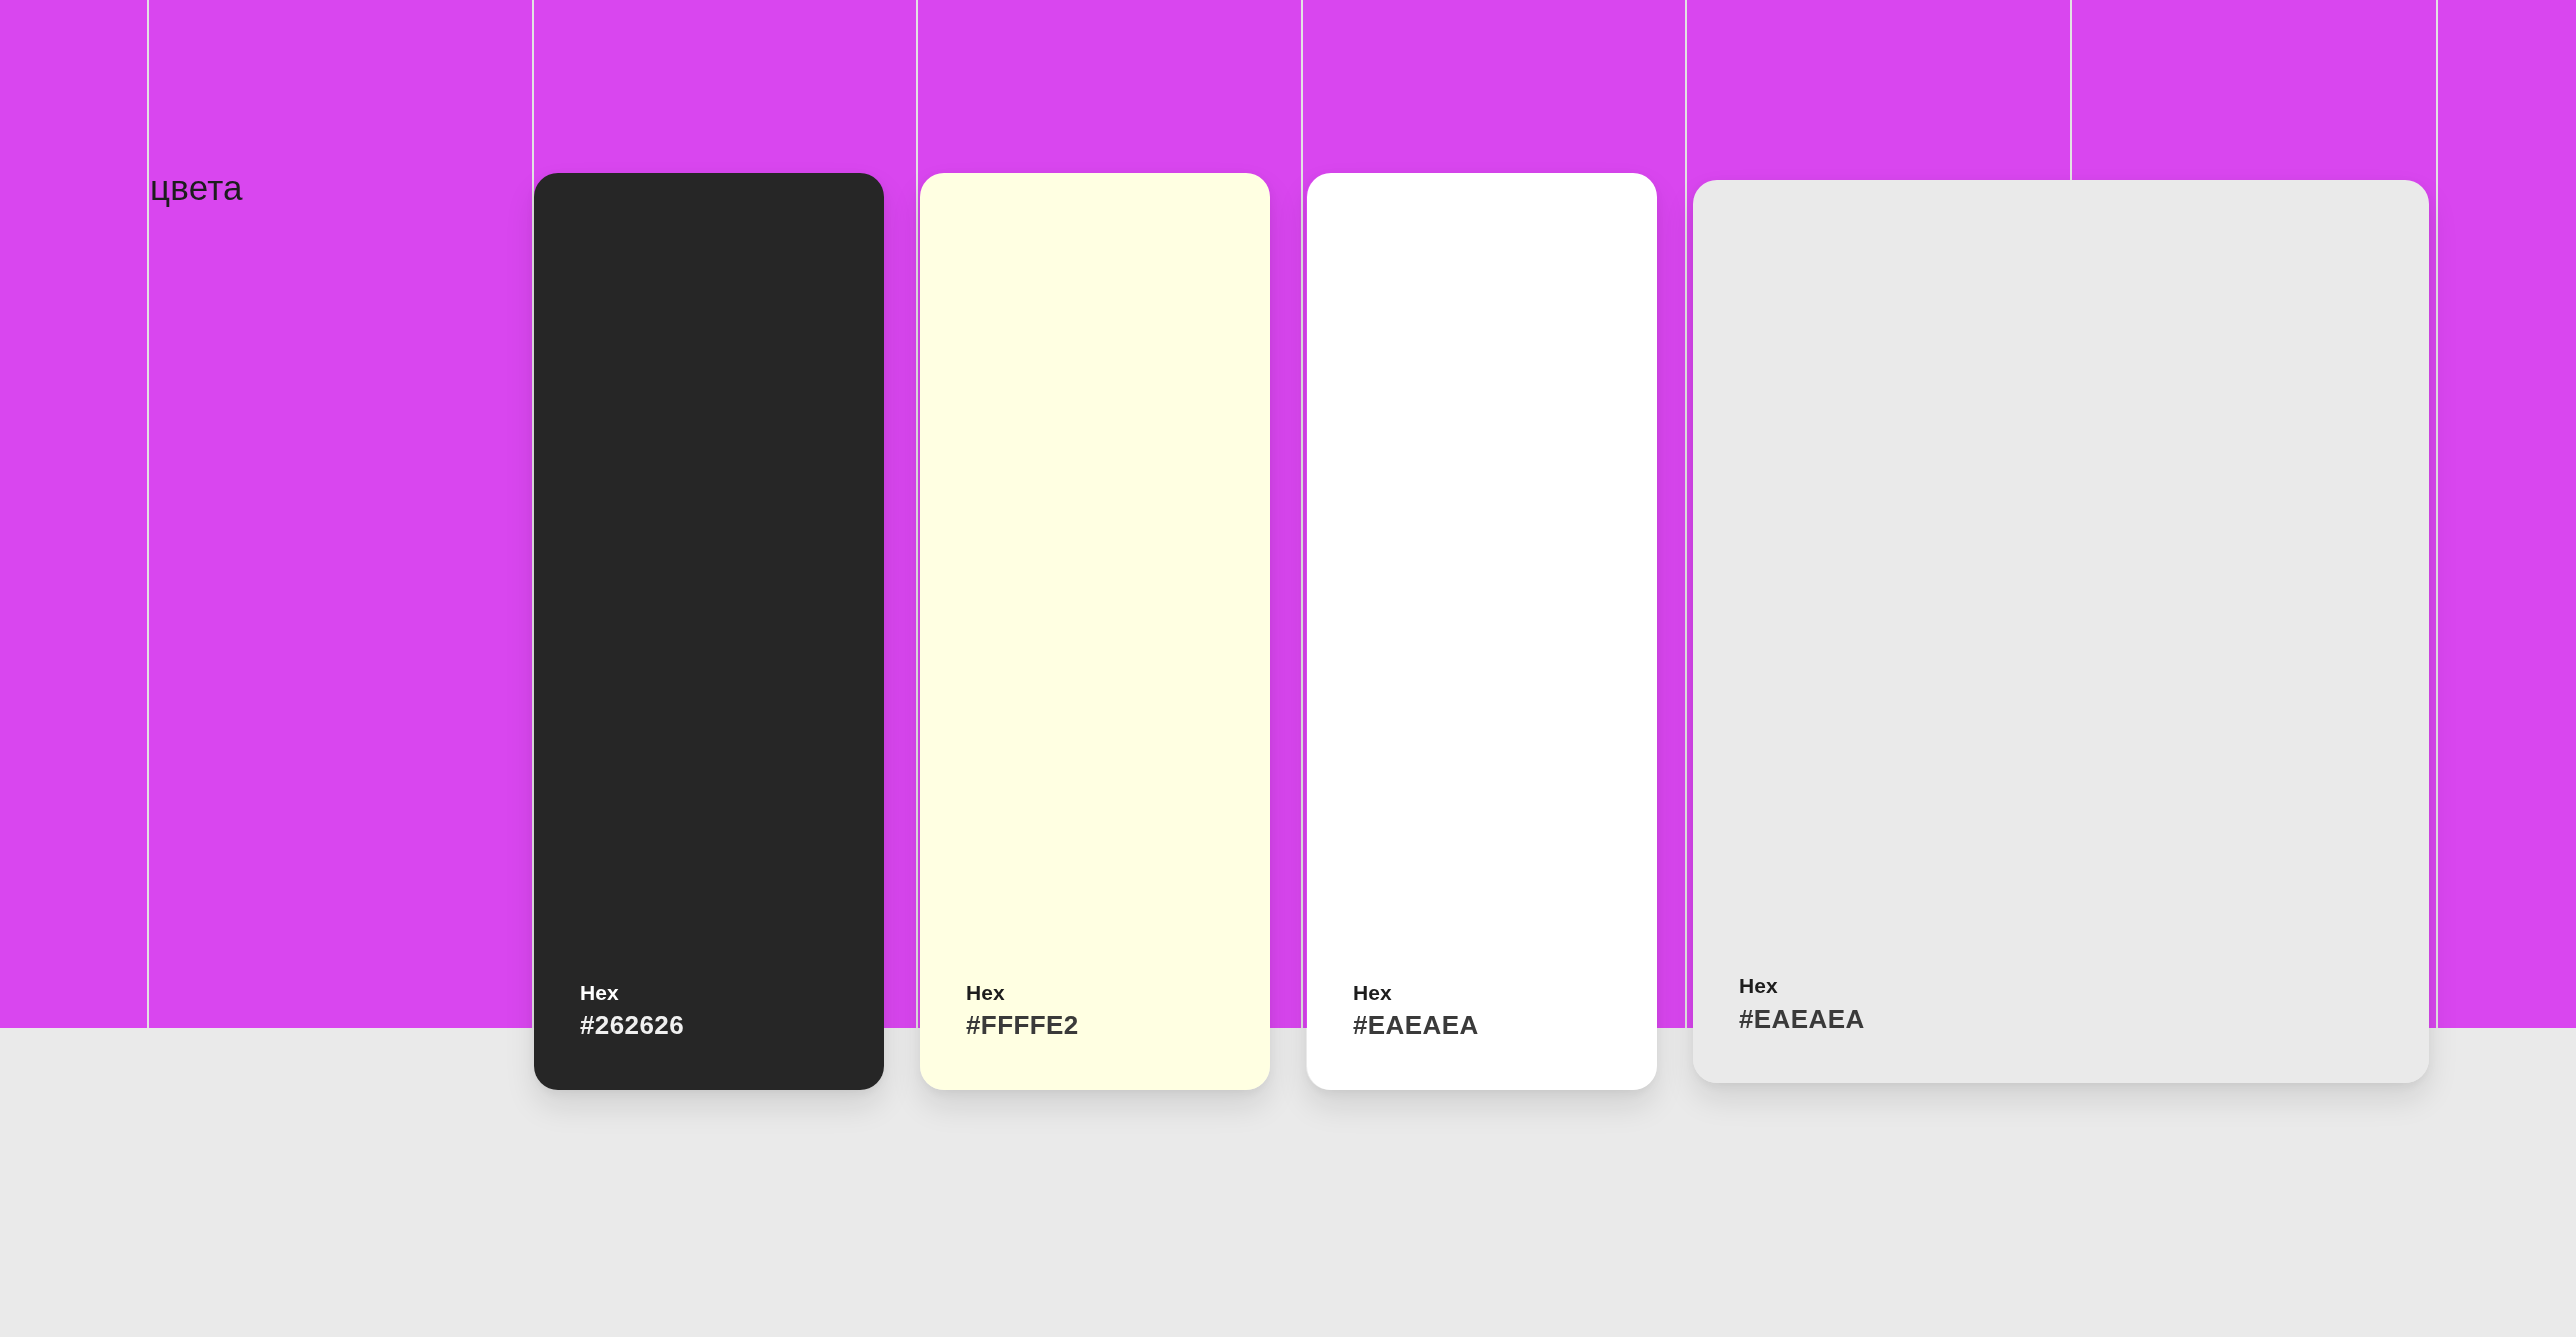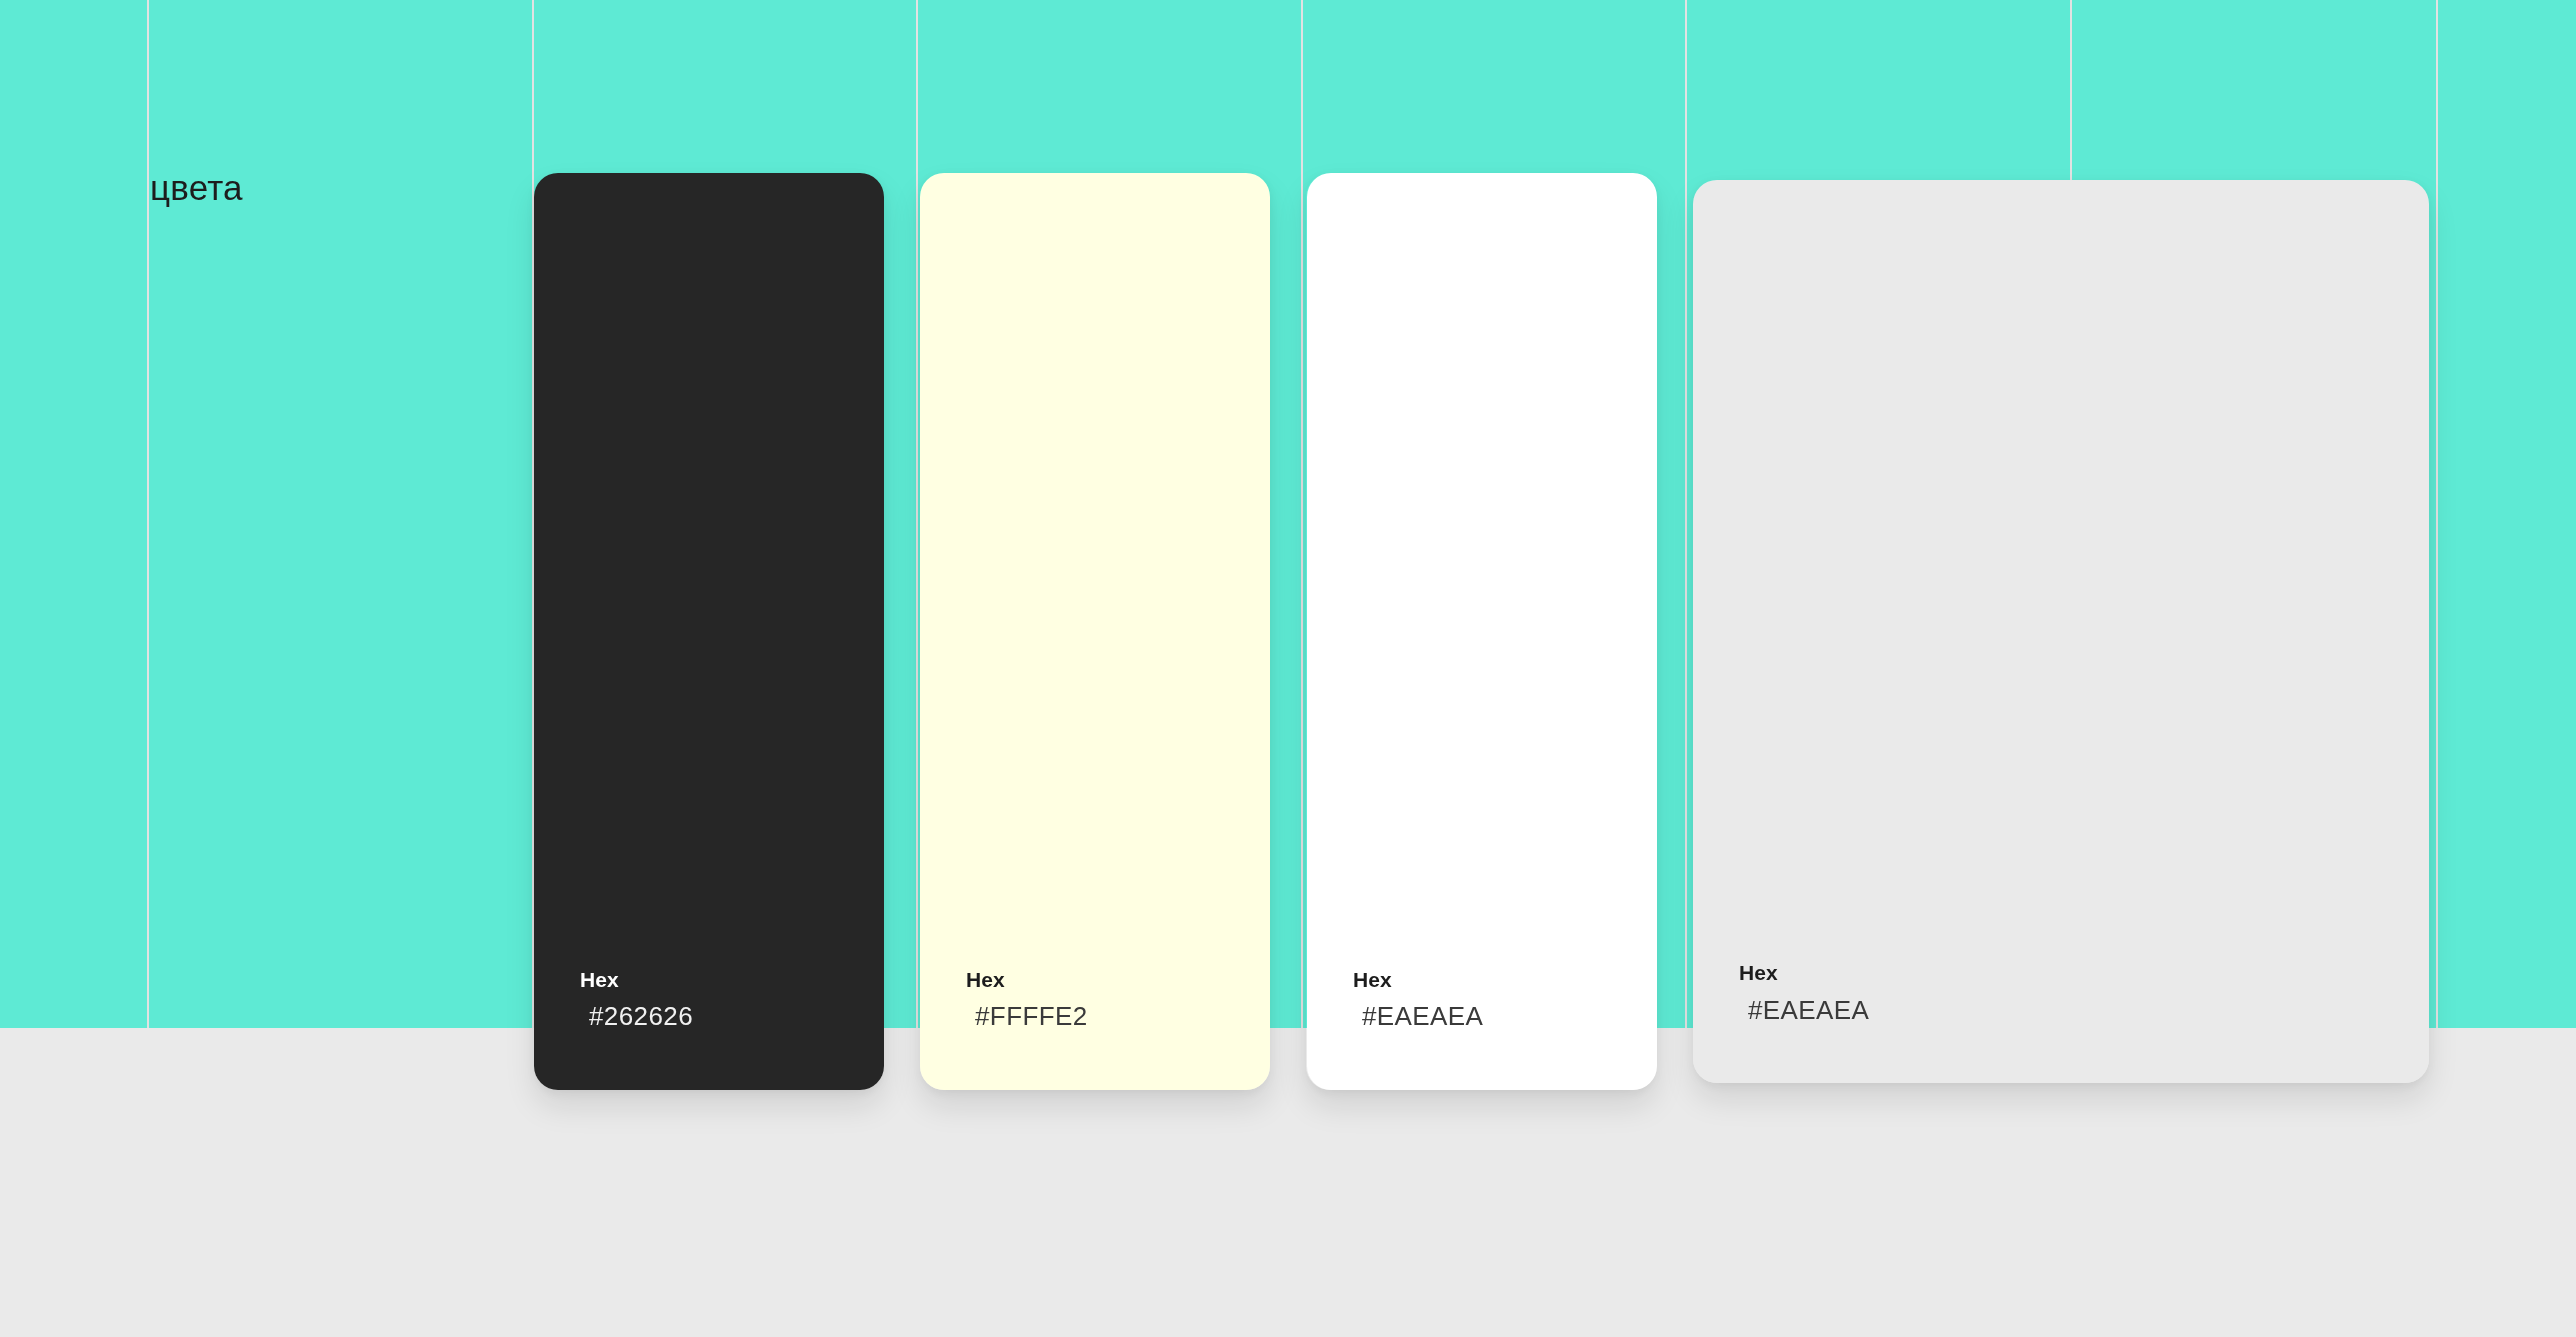--- a/index.html
+++ b/index.html
@@ -12,21 +12,21 @@
     overflow: hidden;
     background: #eaeaea;
     font-family: "Liberation Sans", "DejaVu Sans", sans-serif;
     -webkit-font-smoothing: antialiased;
   }
 
   .stage {
     position: relative;
     width: 2576px;
     height: 1028px;
-    background: #5eead4;
+    background: #d946ef;
   }
 
   
   .grid-overlay {
     position: absolute;
     inset: 0;
     pointer-events: none;
     z-index: 0;
   }
   .grid-line {
@@ -95,23 +95,23 @@
     line-height: 1.22;
   }
   .caption-label {
     font-size: 21px;
     font-weight: 700;
     letter-spacing: 0.1px;
     margin: 0 0 4.6px 0;
   }
   .caption-value {
     font-size: 26px;
-    font-weight: 400;
+    font-weight: 700;
     letter-spacing: 0.4px;
-    margin: 9px;
+    margin: 0;
   }
 
   .on-dark .caption-label { color: #ffffff; }
   .on-dark .caption-value { color: #f0f0f0; }
   .on-light .caption-label { color: #1d1d1d; }
   .on-light .caption-value { color: #3a3a3a; }
 </style>
 </head>
 <body>
 

